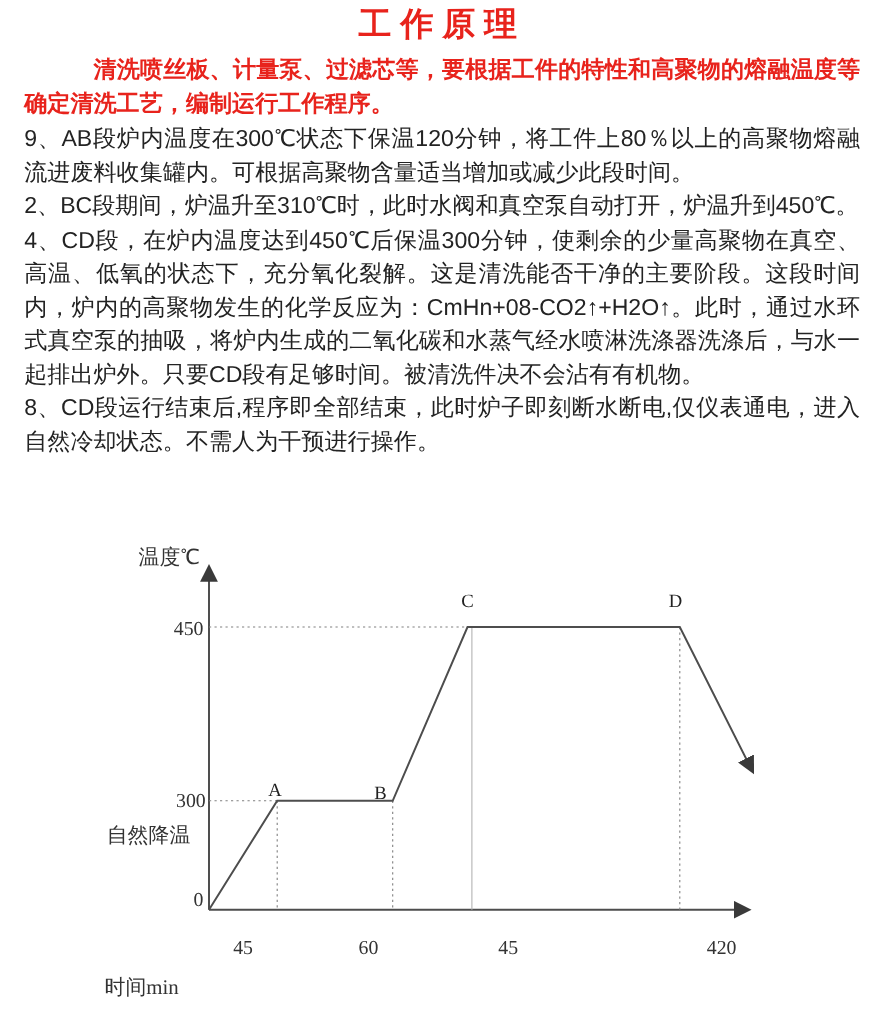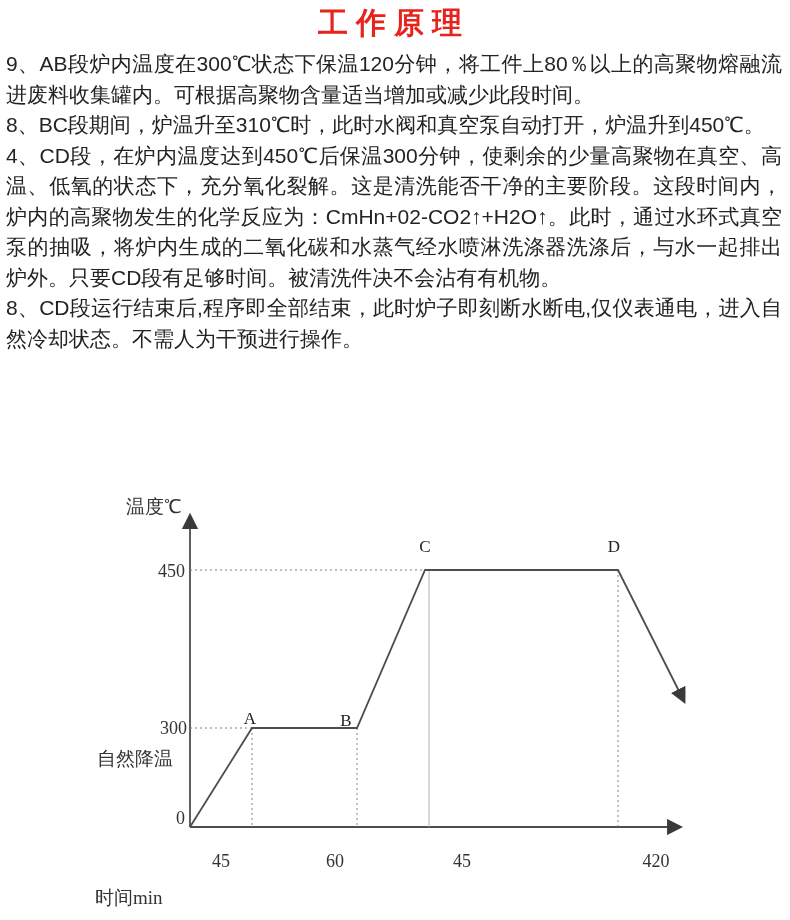--- a/index.html
+++ b/index.html
@@ -5,21 +5,21 @@
   html, body { margin: 0; padding: 0; background: #ffffff; }
   .page {
     position: relative;
     width: 790px;
     height: 920px;
     background: #ffffff;
     overflow: hidden;
     font-family: "Liberation Sans", sans-serif;
     color: #232323;
   }
-  .doc { padding: 2px 8px 0 6px; }
+  .doc { padding: 2px 8px 0 6px; margin-left: 16px; }
   .title {
     margin: 4px 0 9px 0;
     text-align: center;
     font-size: 30px;
     line-height: 34px;
     font-weight: 700;
     letter-spacing: 8px;
     color: #e8231c;
   }
   .intro {
@@ -49,23 +49,24 @@
   .chart .cjk  { font: 19px "Liberation Serif", serif; }
   .chart .num  { font: 18px "Liberation Serif", serif; }
   .chart .pt   { font: 17px "Liberation Serif", serif; fill: #222222; }
 </style>
 </head>
 <body>
 
 <div class="page">
   <div class="doc">
     <h1 class="title">工作原理</h1>
+    <p class="intro">清洗喷丝板、计量泵、过滤芯等，要根据工件的特性和高聚物的熔融温度等确定清洗工艺，编制运行工作程序。</p>
     <p class="item">9、AB段炉内温度在300℃状态下保温120分钟，将工件上80％以上的高聚物熔融流进废料收集罐内。可根据高聚物含量适当增加或减少此段时间。</p>
-    <p class="item">8、BC段期间，炉温升至310℃时，此时水阀和真空泵自动打开，炉温升到450℃。</p>
-    <p class="item">4、CD段，在炉内温度达到450℃后保温300分钟，使剩余的少量高聚物在真空、高温、低氧的状态下，充分氧化裂解。这是清洗能否干净的主要阶段。这段时间内，炉内的高聚物发生的化学反应为：CmHn+02-CO2↑+H2O↑。此时，通过水环式真空泵的抽吸，将炉内生成的二氧化碳和水蒸气经水喷淋洗涤器洗涤后，与水一起排出炉外。只要CD段有足够时间。被清洗件决不会沾有有机物。</p>
+    <p class="item">2、BC段期间，炉温升至310℃时，此时水阀和真空泵自动打开，炉温升到450℃。</p>
+    <p class="item">4、CD段，在炉内温度达到450℃后保温300分钟，使剩余的少量高聚物在真空、高温、低氧的状态下，充分氧化裂解。这是清洗能否干净的主要阶段。这段时间内，炉内的高聚物发生的化学反应为：CmHn+08-CO2↑+H2O↑。此时，通过水环式真空泵的抽吸，将炉内生成的二氧化碳和水蒸气经水喷淋洗涤器洗涤后，与水一起排出炉外。只要CD段有足够时间。被清洗件决不会沾有有机物。</p>
     <p class="item">8、CD段运行结束后,程序即全部结束，此时炉子即刻断水断电,仅仪表通电，进入自然冷却状态。不需人为干预进行操作。</p>
   </div>
 
   <svg class="chart" width="790" height="432" viewBox="0 0 790 432" xmlns="http://www.w3.org/2000/svg">
     <defs>
       <marker id="arrow" viewBox="0 0 10 10" refX="8" refY="5" markerWidth="9" markerHeight="9" orient="auto-start-reverse">
         <path d="M0,0 L10,5 L0,10 z" fill="#3a3a3a"></path>
       </marker>
     </defs>
 

